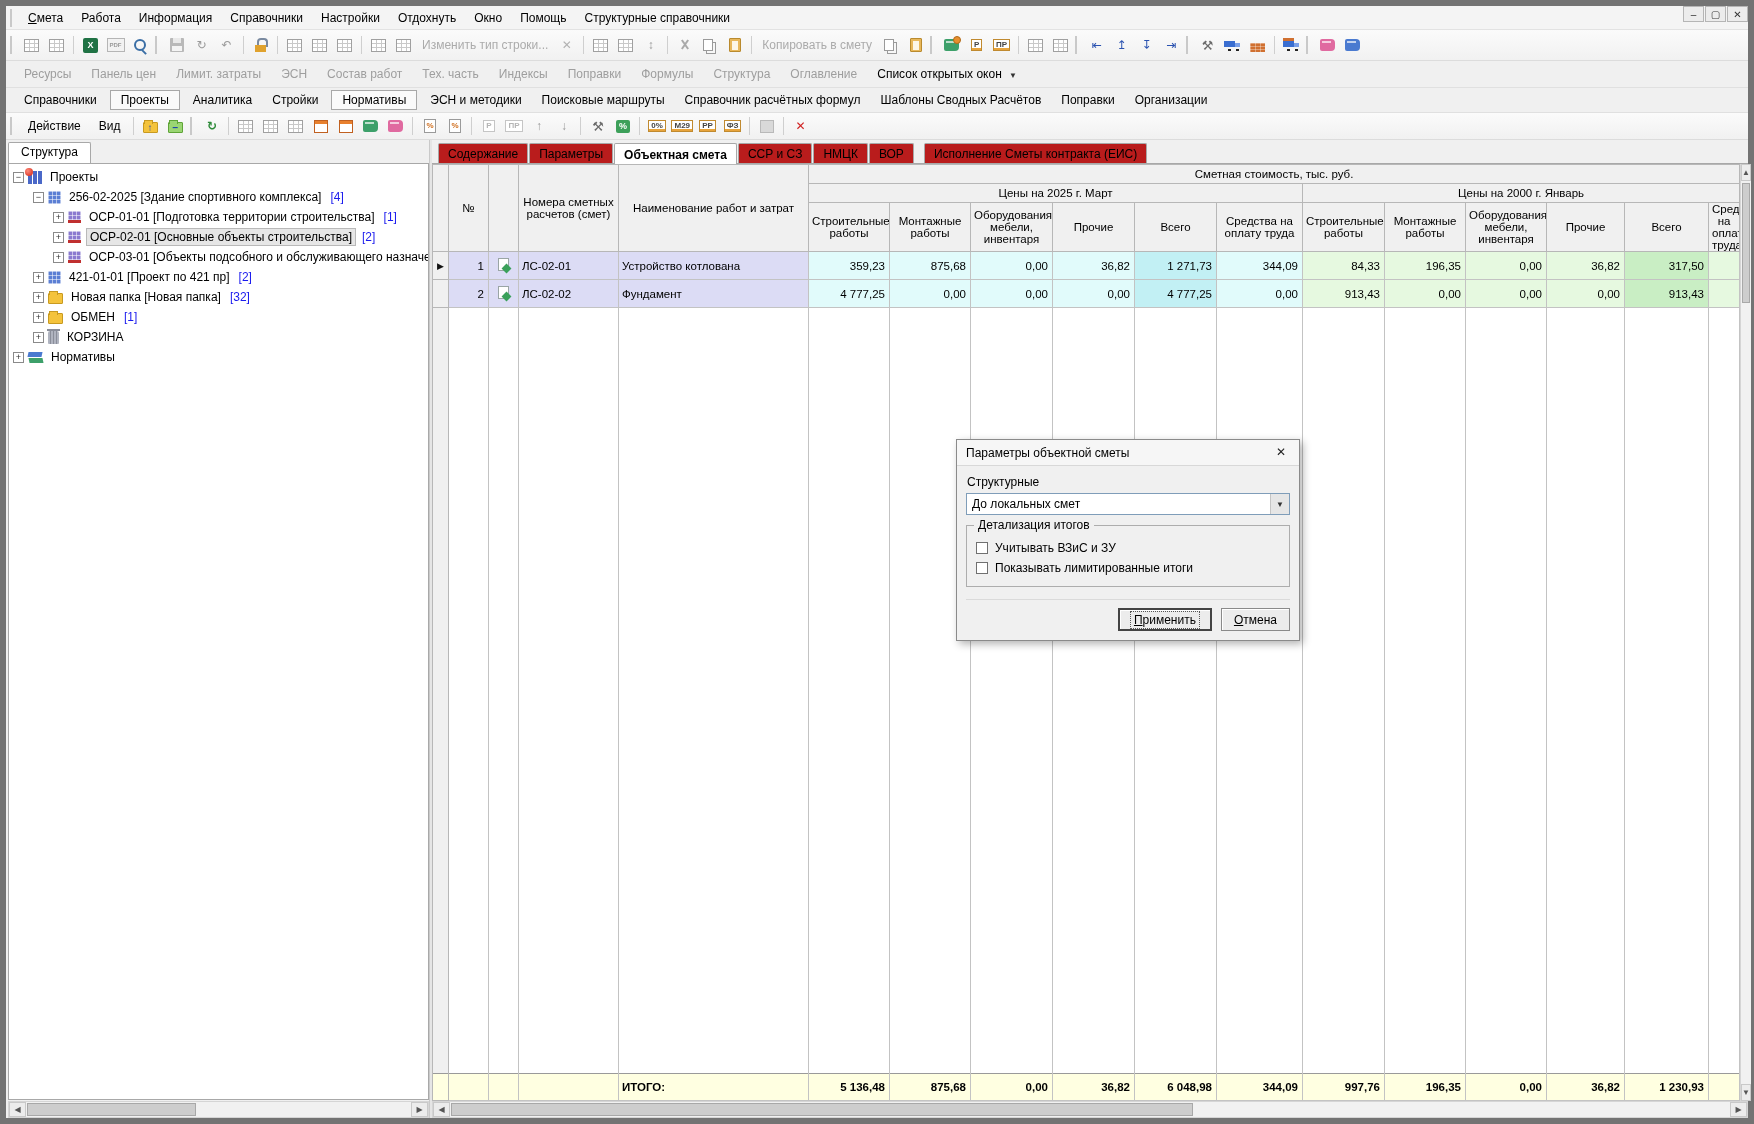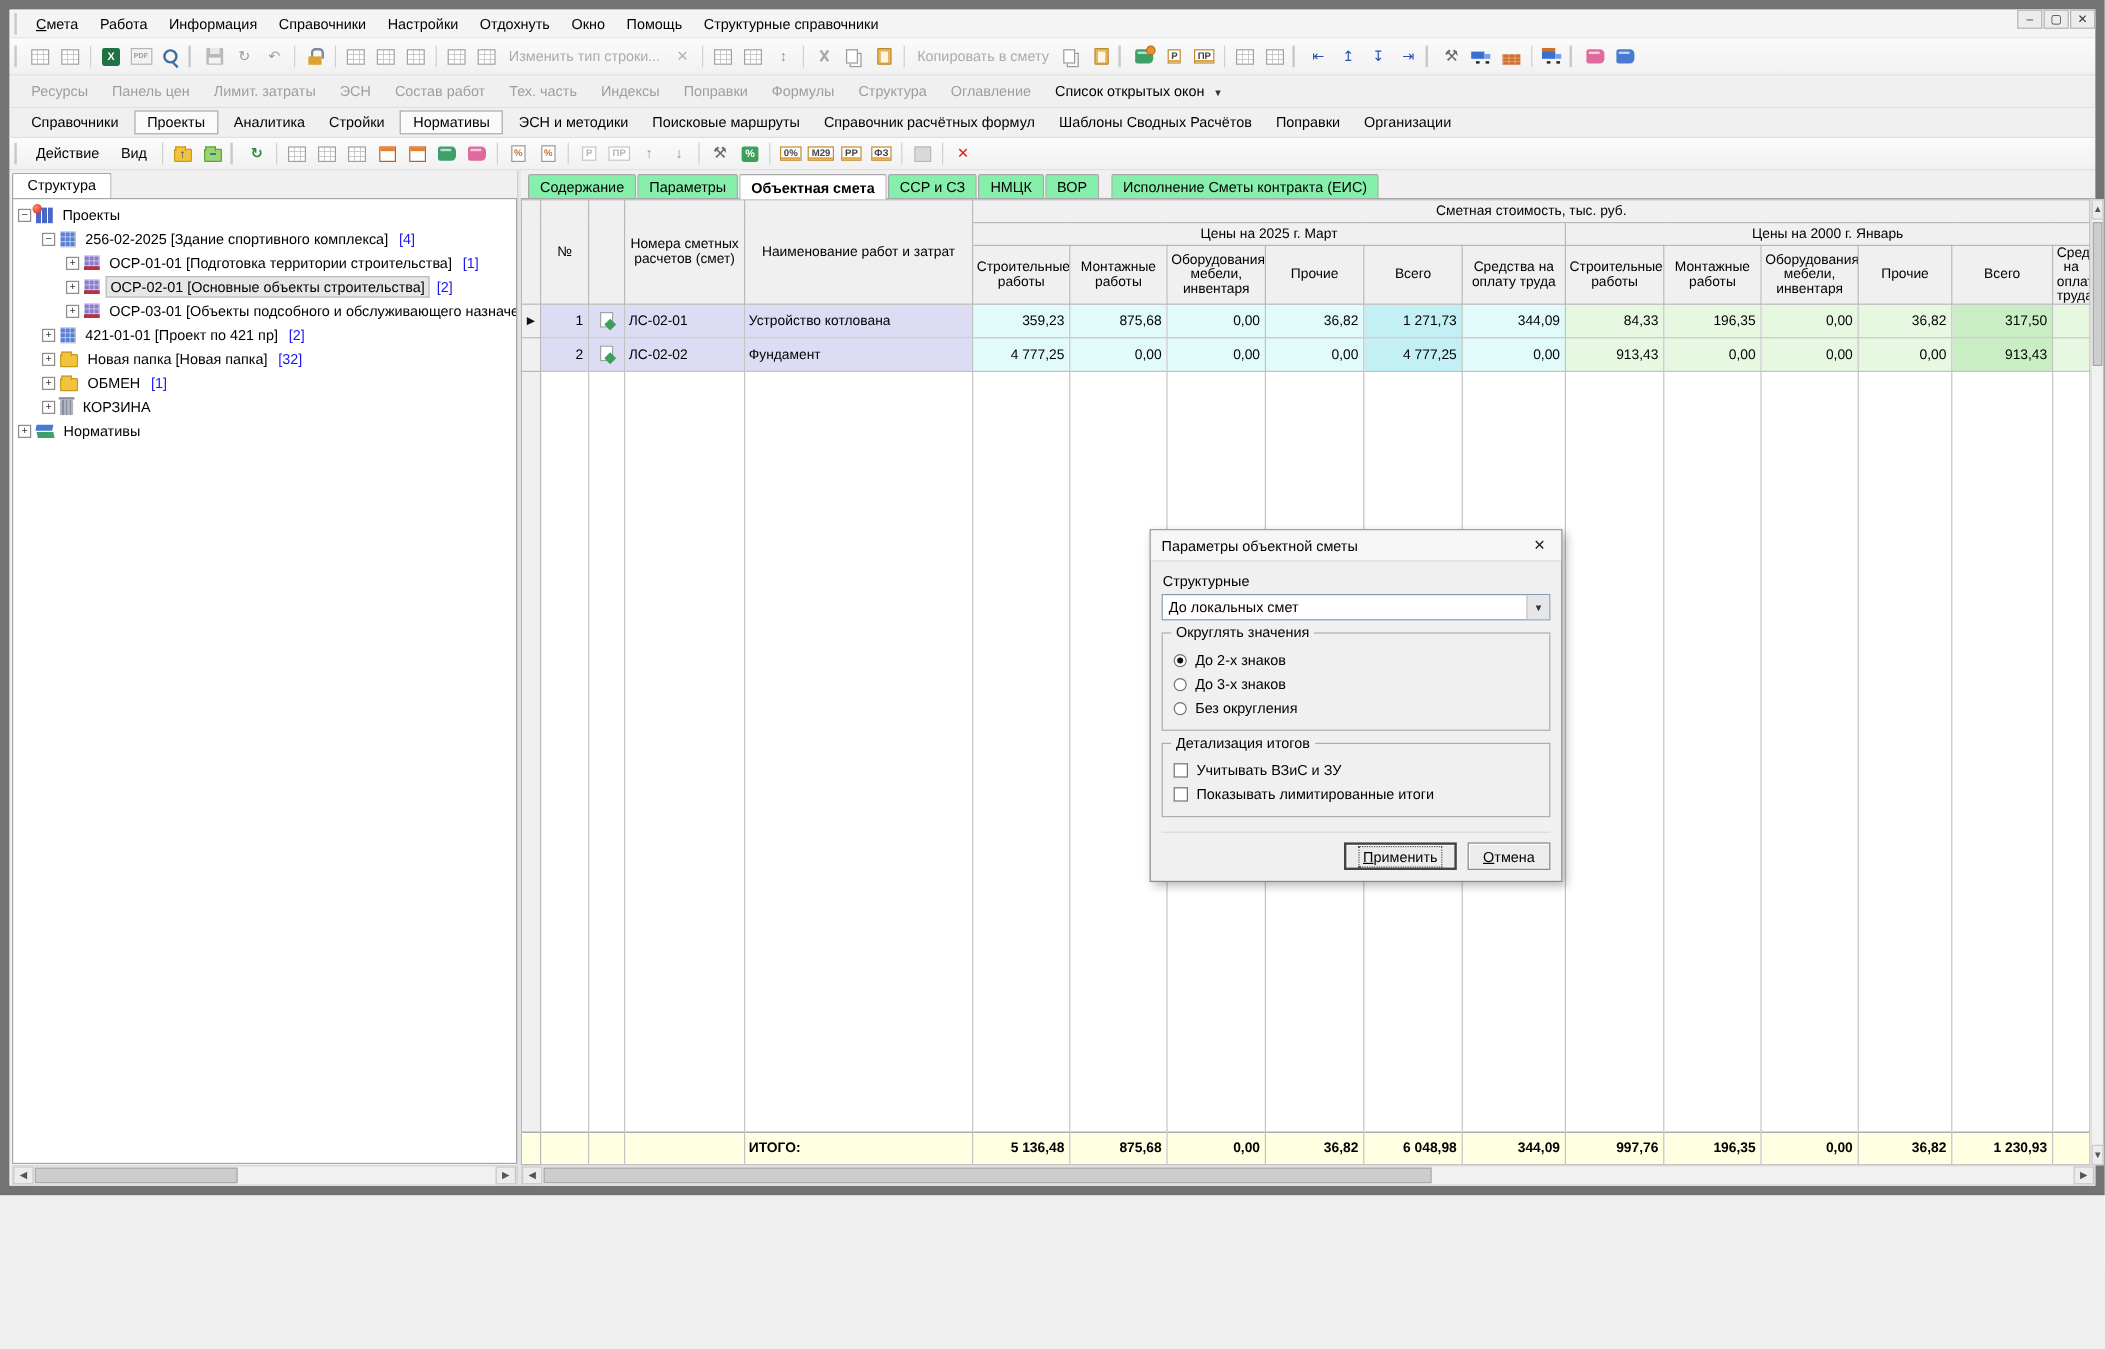--- a/index.html
+++ b/index.html
@@ -1,21 +1,21 @@
 <!DOCTYPE html>
 <html><head>
 <meta charset="utf-8">
 <style>
   * { box-sizing: border-box; margin: 0; padding: 0; }
   html,body { width:1754px; height:1124px; overflow:hidden; }
   body {
     font-family:"Liberation Sans","DejaVu Sans",sans-serif;
     font-size:12px; color:#000; background:#f0f0f0;
   }
-  .app { width:1754px; height:996px; border:8px solid #737373; background:#f0f0f0;
+  .app { width:1754px; height:1124px; border:6px solid #737373; background:#f0f0f0;
          display:flex; flex-direction:column; position:relative; }
 
   
   .grip { width:5px; height:18px; border-left:2px double #c9c9c9; margin:0 4px 0 2px; }
   .vsep { width:1px; height:18px; background:#cfcfcf; margin:0 4px; }
 
   
   .menubar { height:24px; display:flex; align-items:center; background:#f4f4f4;
              border-bottom:1px solid #e2e2e2; padding-left:2px; }
   .menu-item { padding:2px 9px; cursor:default; white-space:nowrap; }
@@ -147,21 +147,21 @@
   .lp-hscroll { height:17px; display:flex; align-items:stretch; background:#f1f1f1; border:1px solid #d5d5d5; margin-top:1px; }
   .sc-btn { width:17px; background:#ececec; border:1px solid #c9c9c9; font-size:8px; color:#555;
             display:flex; align-items:center; justify-content:center; flex:none; }
   .sc-track { flex:1; position:relative; }
   .sc-thumb { position:absolute; top:1px; bottom:1px; background:#cdcdcd; border:1px solid #a8a8a8; }
 
   .splitter { width:2px; background:#e5e5e5; }
 
   .mainpanel { flex:1; display:flex; flex-direction:column; min-width:0; background:#f0f0f0; }
   .main-tabs { height:23px; display:flex; align-items:flex-end; padding:2px 0 0 6px; }
-  .m-tab { border:1px solid #a8a8a8; border-bottom:none; background:#86efac; padding:3px 9px 2px;
+  .m-tab { border:1px solid #a8a8a8; border-bottom:none; background:#b91c1c; padding:3px 9px 2px;
            font-size:12px; white-space:nowrap; border-radius:2px 2px 0 0; margin-right:1px; }
   .m-tab.active { background:#fff; font-weight:bold; padding-top:4px; position:relative; top:1px; }
   .m-tab.gap { margin-left:9px; }
 
   
   .grid-area { flex:1; display:flex; min-height:0; border-top:1px solid #a8a8a8; background:#fff; }
   table.grid { border-collapse:collapse; table-layout:fixed; width:1307px; height:100%; }
   .grid th, .grid td { border:1px solid #c3c3c3; overflow:hidden; font-size:11.5px; padding:0 3px; }
   .grid th { background:#f0f0f0; border-color:#b7b7b7; font-weight:normal; text-align:center; }
   .grid .h1 th { height:19px;margin-left:33px; } .grid .h2 th { height:19px; } .grid .h3 th { height:46px; }
@@ -725,35 +725,20 @@
       <span class="dlg-close">✕</span>
     </div>
     <div class="dlg-body">
       <div class="dlg-label">Структурные</div>
       <div class="combo">
         <span class="combo-text">До локальных смет</span>
         <span class="combo-btn">▼</span>
       </div>
 
 
-      <div class="gbox">
-        <span class="gbox-cap">Округлять значения</span>
-        <div class="opt">
-          <span class="radio on"></span>
-          <span>До 2-х знаков</span>
-        </div>
-        <div class="opt">
-          <span class="radio"></span>
-          <span>До 3-х знаков</span>
-        </div>
-        <div class="opt">
-          <span class="radio"></span>
-          <span>Без округления</span>
-        </div>
-      </div>
 
       <div class="gbox">
         <span class="gbox-cap">Детализация итогов</span>
         <div class="opt">
           <span class="chk"></span>
           <span>Учитывать ВЗиС и ЗУ</span>
         </div>
         <div class="opt">
           <span class="chk"></span>
           <span>Показывать лимитированные итоги</span>

